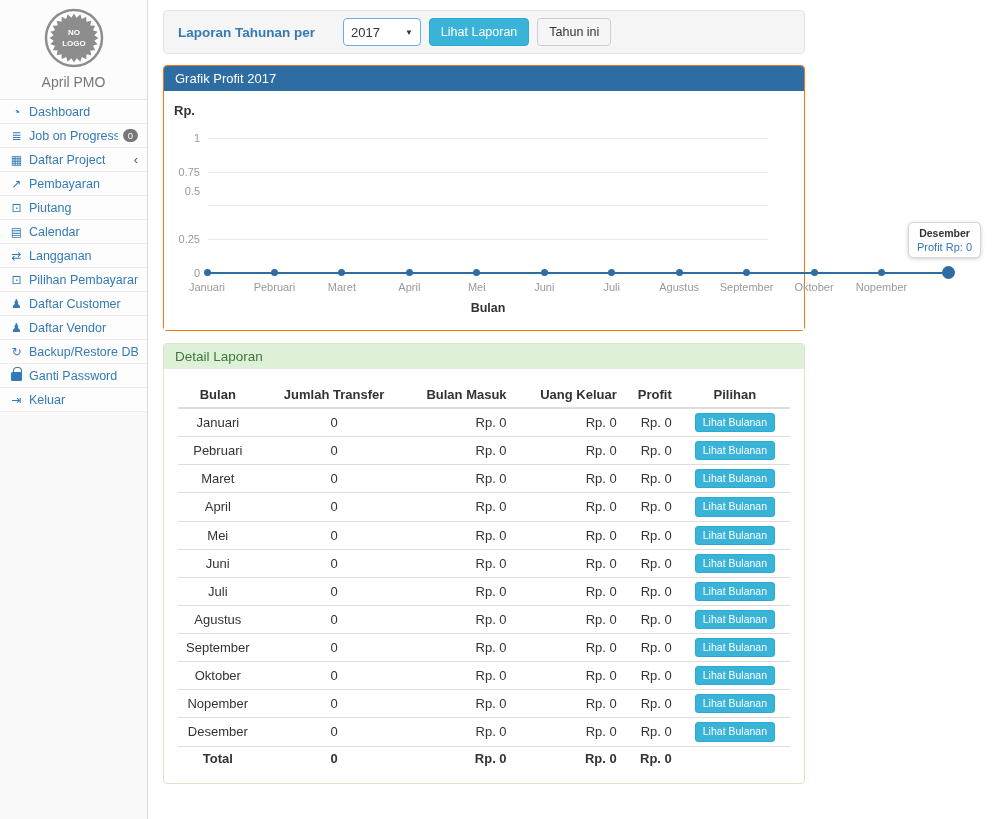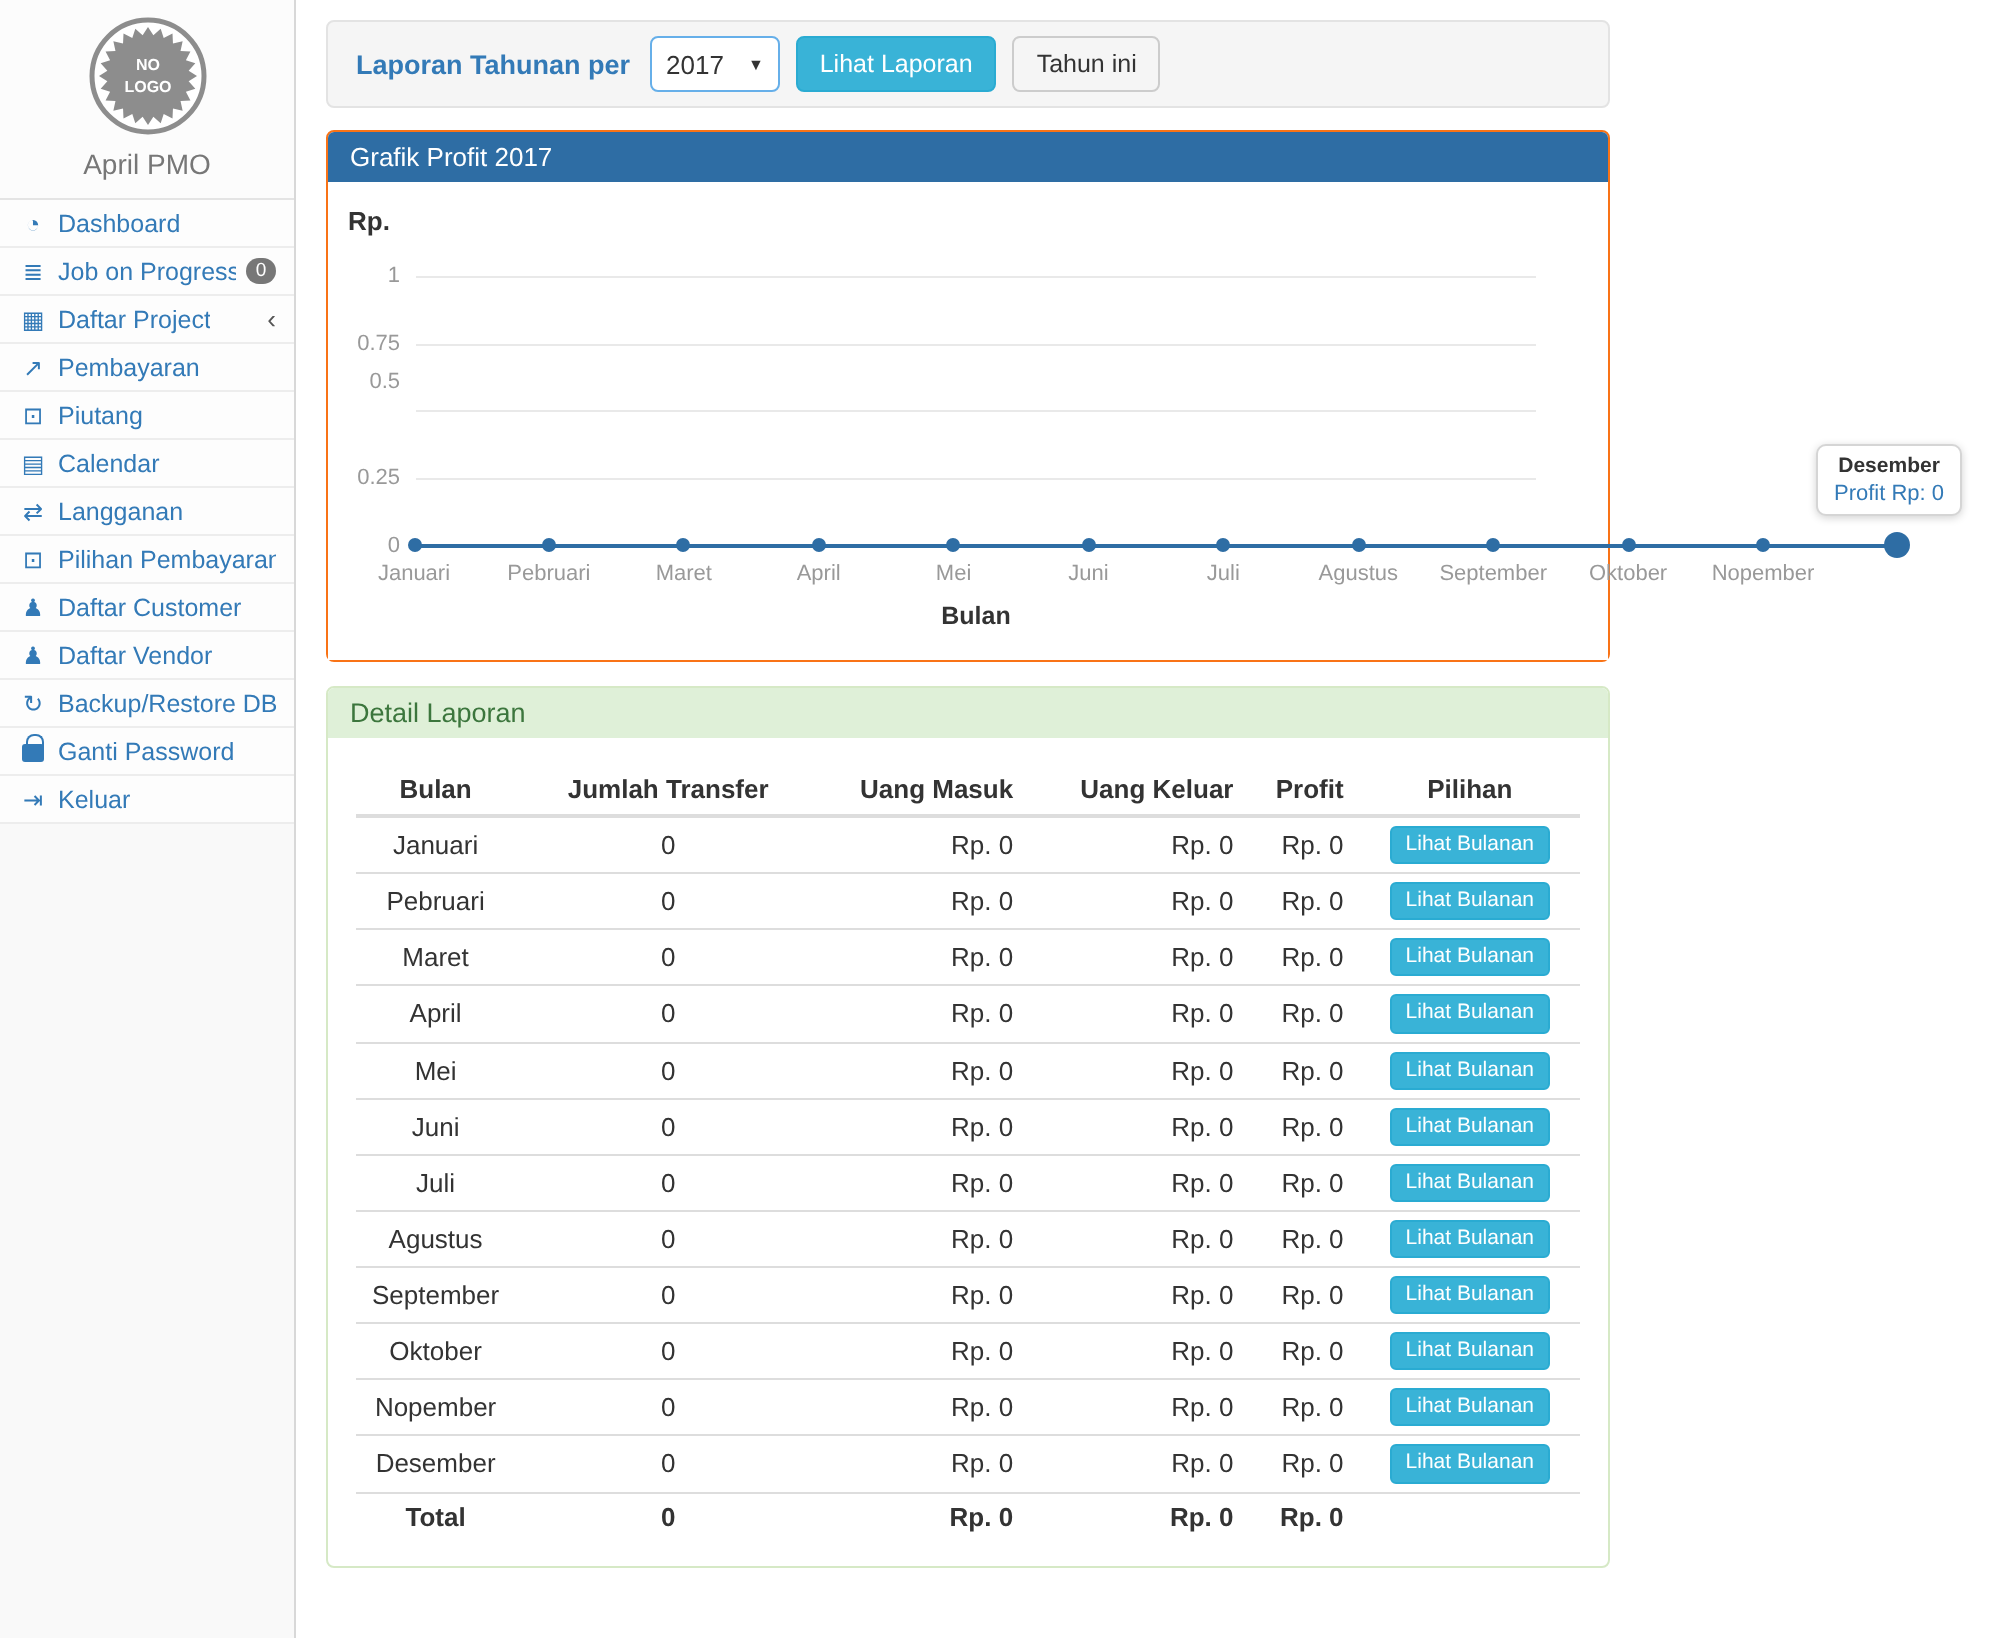--- a/index.html
+++ b/index.html
@@ -25,22 +25,22 @@
 
   
   .main { flex:1; display:flex; flex-direction:column; background:#fff; }
   .content { flex:1; padding:10px 12px 0 15px; }
 
   .breadcrumb { background:#f5f5f5; border-radius:4px; padding:5px 15px; font-size:13px; color:#777; line-height:18px; margin-bottom:10px; }
   .breadcrumb a { color:#337ab7; text-decoration:none; }
   .breadcrumb .sep { margin:0 5px; color:#999; }
 
   .well { background:#f5f5f5; border:1px solid #e3e3e3; border-radius:4px; height:44px; padding:0 14px; display:flex; align-items:center; gap:8px; margin-bottom:11px; }
-  .filter-label { color:#337ab7; font-weight:bold; font-size:13.5px; margin-right:2px; }
-  .year-select { background:#fff; border:1px solid #66afe9; border-radius:4px; height:28px; padding:0 7px; display:inline-flex; align-items:center; gap:12px; font-size:13px; color:#333; cursor:pointer; }
+  .filter-label { color:#337ab7; font-weight:bold; font-size:13.5px; margin-right:20px; }
+  .year-select { background:#fff; border:1px solid #66afe9; border-radius:4px; height:28px; padding:0 7px; display:inline-flex; align-items:center; gap:25px; font-size:13px; color:#333; cursor:pointer; }
   .year-select .caret { font-size:8px; color:#333; }
   .btn { font-size:12.5px; border-radius:4px; padding:0 11px; height:28px; border:1px solid transparent; cursor:pointer; font-family:inherit; }
   .btn-info { background:#39b3d7; border-color:#2aabd2; color:#fff; }
   .btn-default { background:#f5f5f5; border-color:#ccc; color:#333; }
 
   .panel { border-radius:4px; margin-bottom:12px; }
   .panel-primary { border:1px solid #f97316; }
   .panel-primary > .panel-heading { background:#2e6da4; color:#fff; padding:5px 11px; font-size:13px; border-radius:3px 3px 0 0; }
   .panel-success { border:1px solid #d6e9c6; }
   .panel-success > .panel-heading { background:#dff0d8; color:#3c763d; padding:5px 11px; font-size:13.5px; border-radius:3px 3px 0 0; }
@@ -202,21 +202,21 @@
       </section>
 
       <section class="panel panel-success">
         <div class="panel-heading">Detail Laporan</div>
         <div class="detail-body">
           <table class="report">
             <thead>
                 <tr id="thead-row">
                   <th class="al-c" style="width: 13%;">Bulan</th>
                   <th class="al-c" style="width: 25%;">Jumlah Transfer</th>
-                  <th class="al-r" style="width: 17%;">Uang Masuk</th>
+                  <th class="al-r" style="width: 17%;">Bulan Masuk</th>
                   <th class="al-r" style="width: 18%;">Uang Keluar</th>
                   <th class="al-r" style="width: 9%;">Profit</th>
                   <th class="al-c" style="width: 18%;">Pilihan</th>
                 </tr>
               </thead>
             <tbody id="tbody">
                 <tr>
                   <td class="al-c">Januari</td>
                   <td class="al-c">0</td>
                   <td class="al-r">Rp. 0</td>

